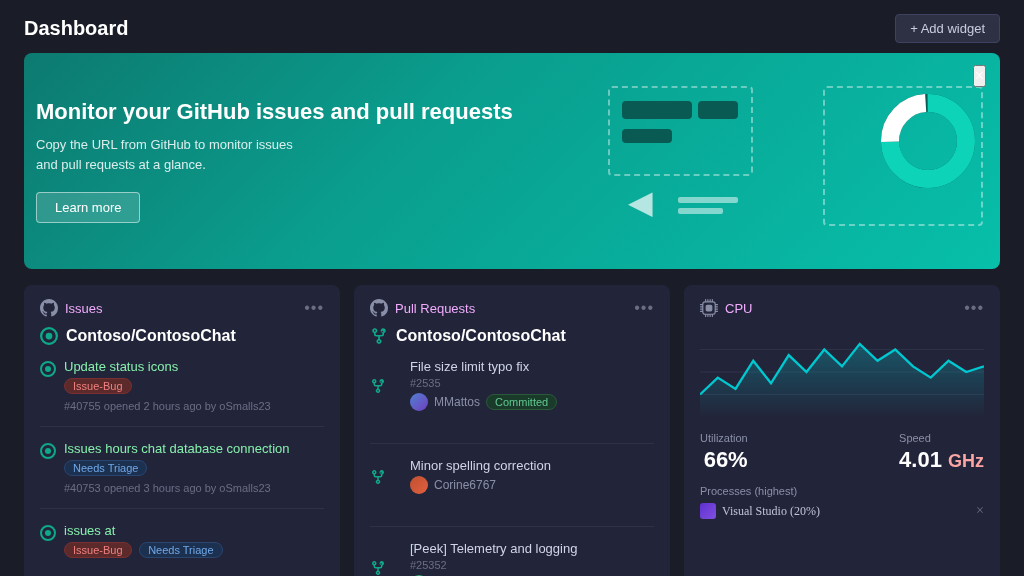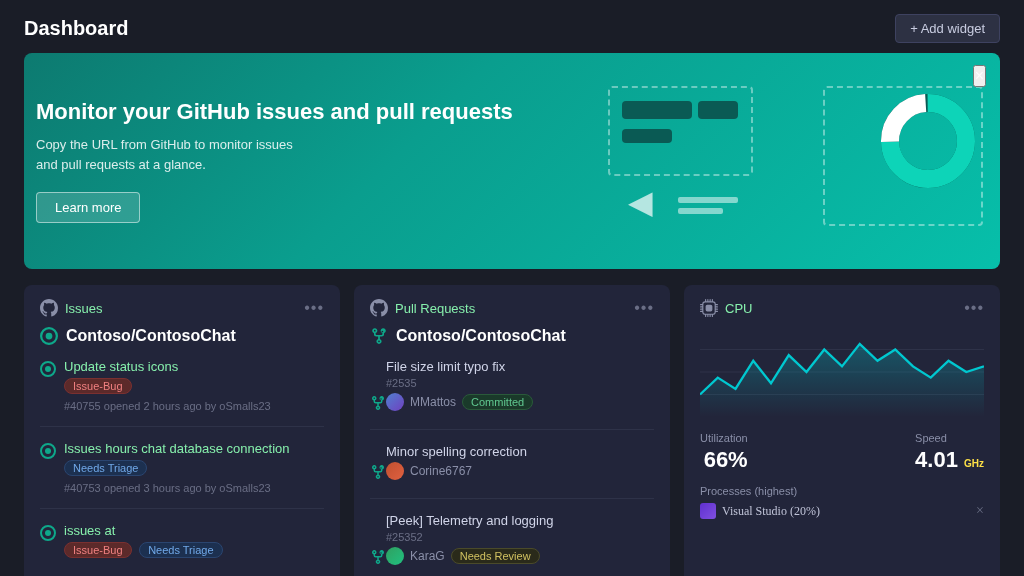--- a/index.html
+++ b/index.html
@@ -167,21 +167,21 @@
       align-items: center;
       gap: 7px;
     }
     .widget-icon {
       width: 18px;
       height: 18px;
       color: #8a8fa8;
     }
     .widget-title {
       font-size: 13px;
-      color: #86efac;
+      color: #f0abfc;
       font-weight: 500;
     }
     .three-dots {
       color: #6a6e85;
       cursor: pointer;
       font-size: 16px;
       letter-spacing: 1px;
     }
 
     .repo-title {
@@ -237,24 +237,24 @@
       margin-right: 4px;
       margin-bottom: 3px;
     }
     .tag-bug { background: #5c2a2a; color: #f08080; border: 1px solid #7a3030; }
     .tag-triage { background: #1c3050; color: #70a8e8; border: 1px solid #2a4570; }
     .issue-meta { font-size: 11px; color: #6a6e85; margin-top: 3px; }
 
     
     .pr-item {
       display: flex;
-      align-items: flex-end;
-      gap: 0;
+      align-items: center;
+      gap: 24px;
       margin-bottom: 14px;
-      padding-bottom: 18px;
+      padding-bottom: 32px;
       border-bottom: 1px solid #2e3248;
     }
     .pr-item:last-child { border-bottom: none; margin-bottom: 0; }
     .pr-icon-wrap {
       width: 16px;
       height: 16px;
       flex-shrink: 0;
       margin-top: 2px;
       color: #0ea88a;
     }
@@ -285,21 +285,21 @@
       height: 90px;
       margin-bottom: 12px;
     }
     .cpu-stats {
       display: flex;
       justify-content: space-between;
       margin-bottom: 12px;
     }
     .cpu-stat-label { font-size: 11px; color: #8a8fa8; margin-bottom: 3px; }
     .cpu-stat-value { font-size: 22px; font-weight: 600; color: #ffffff; text-align: right; }
-    .cpu-stat-unit { font-size: 10px; color: #fde047; }
+    .cpu-stat-unit { font-size: 18px; color: #fca5a5; }
     .processes-label { font-size: 11px; color: #8a8fa8; margin-bottom: 6px; }
     .process-item {
       display: flex;
       align-items: center;
       gap: 8px;
       justify-content: space-between;
       font-family: Liberation Serif, serif;
     }
     .process-name-row {
       display: flex;

